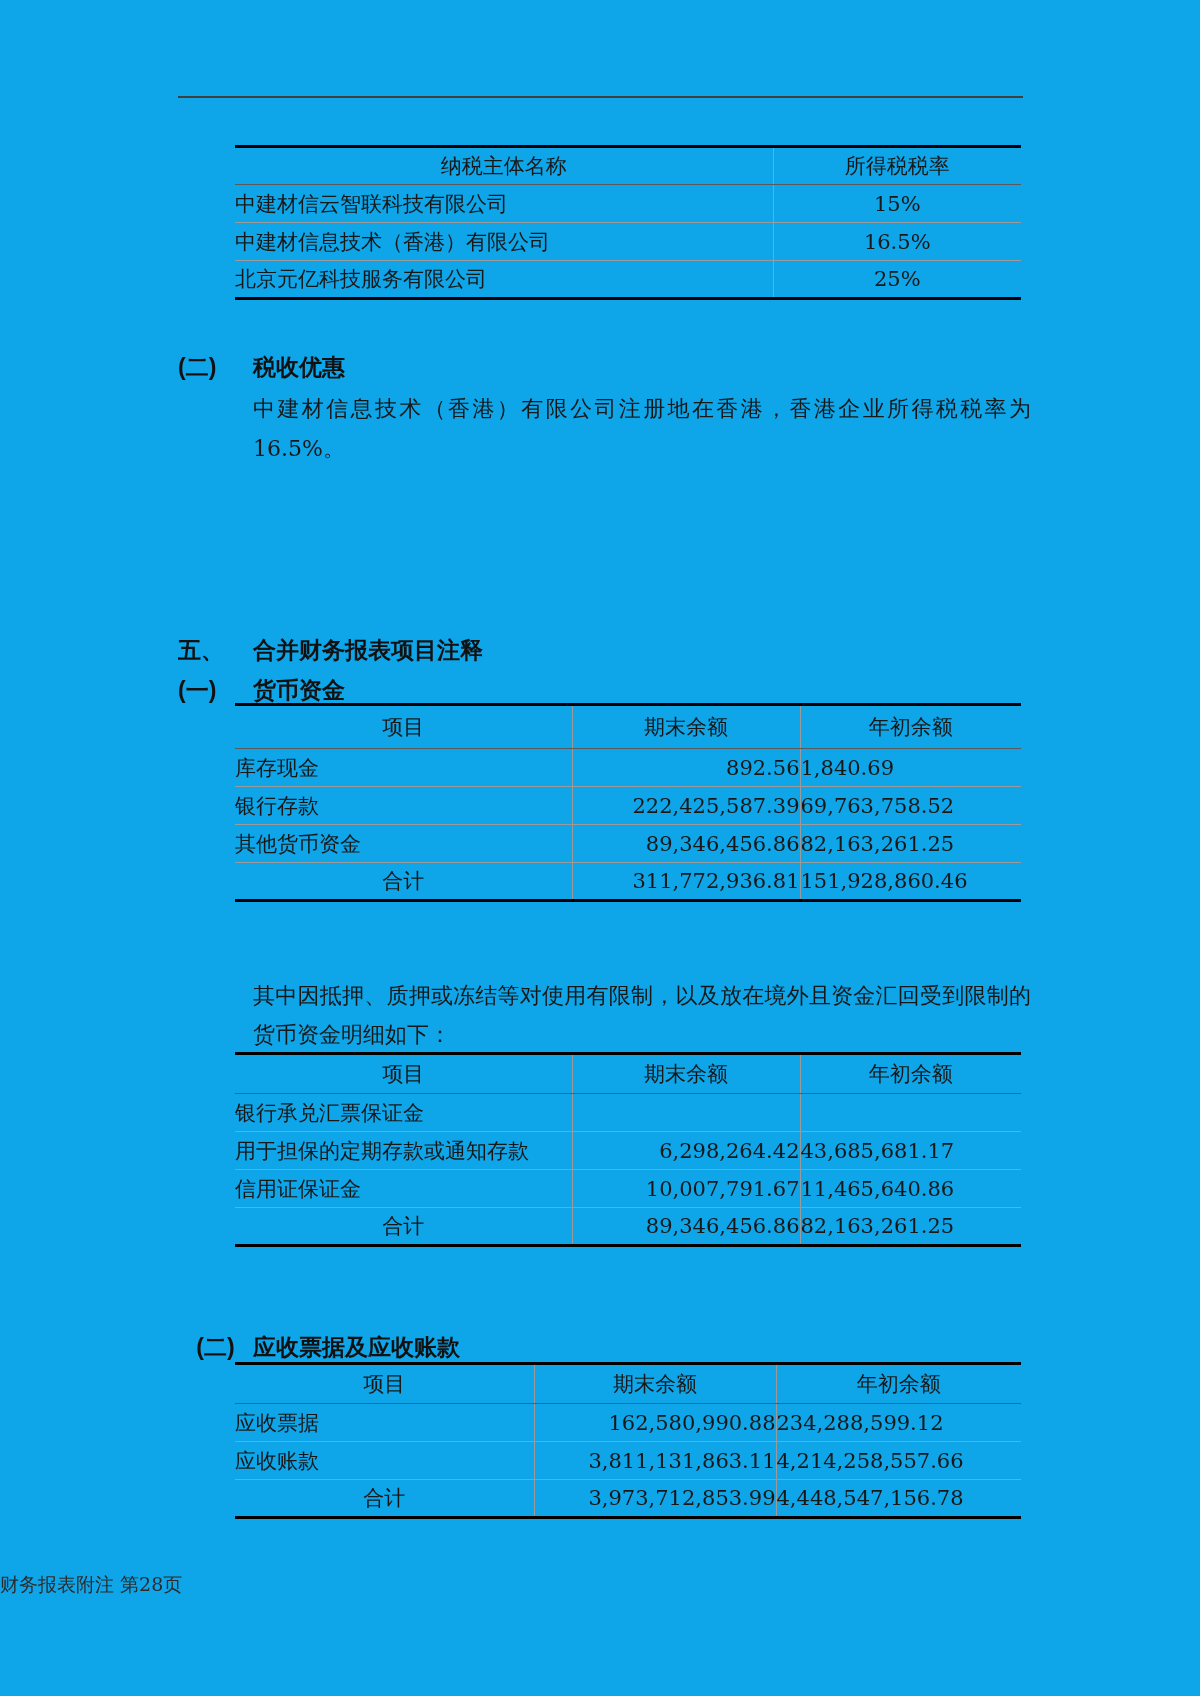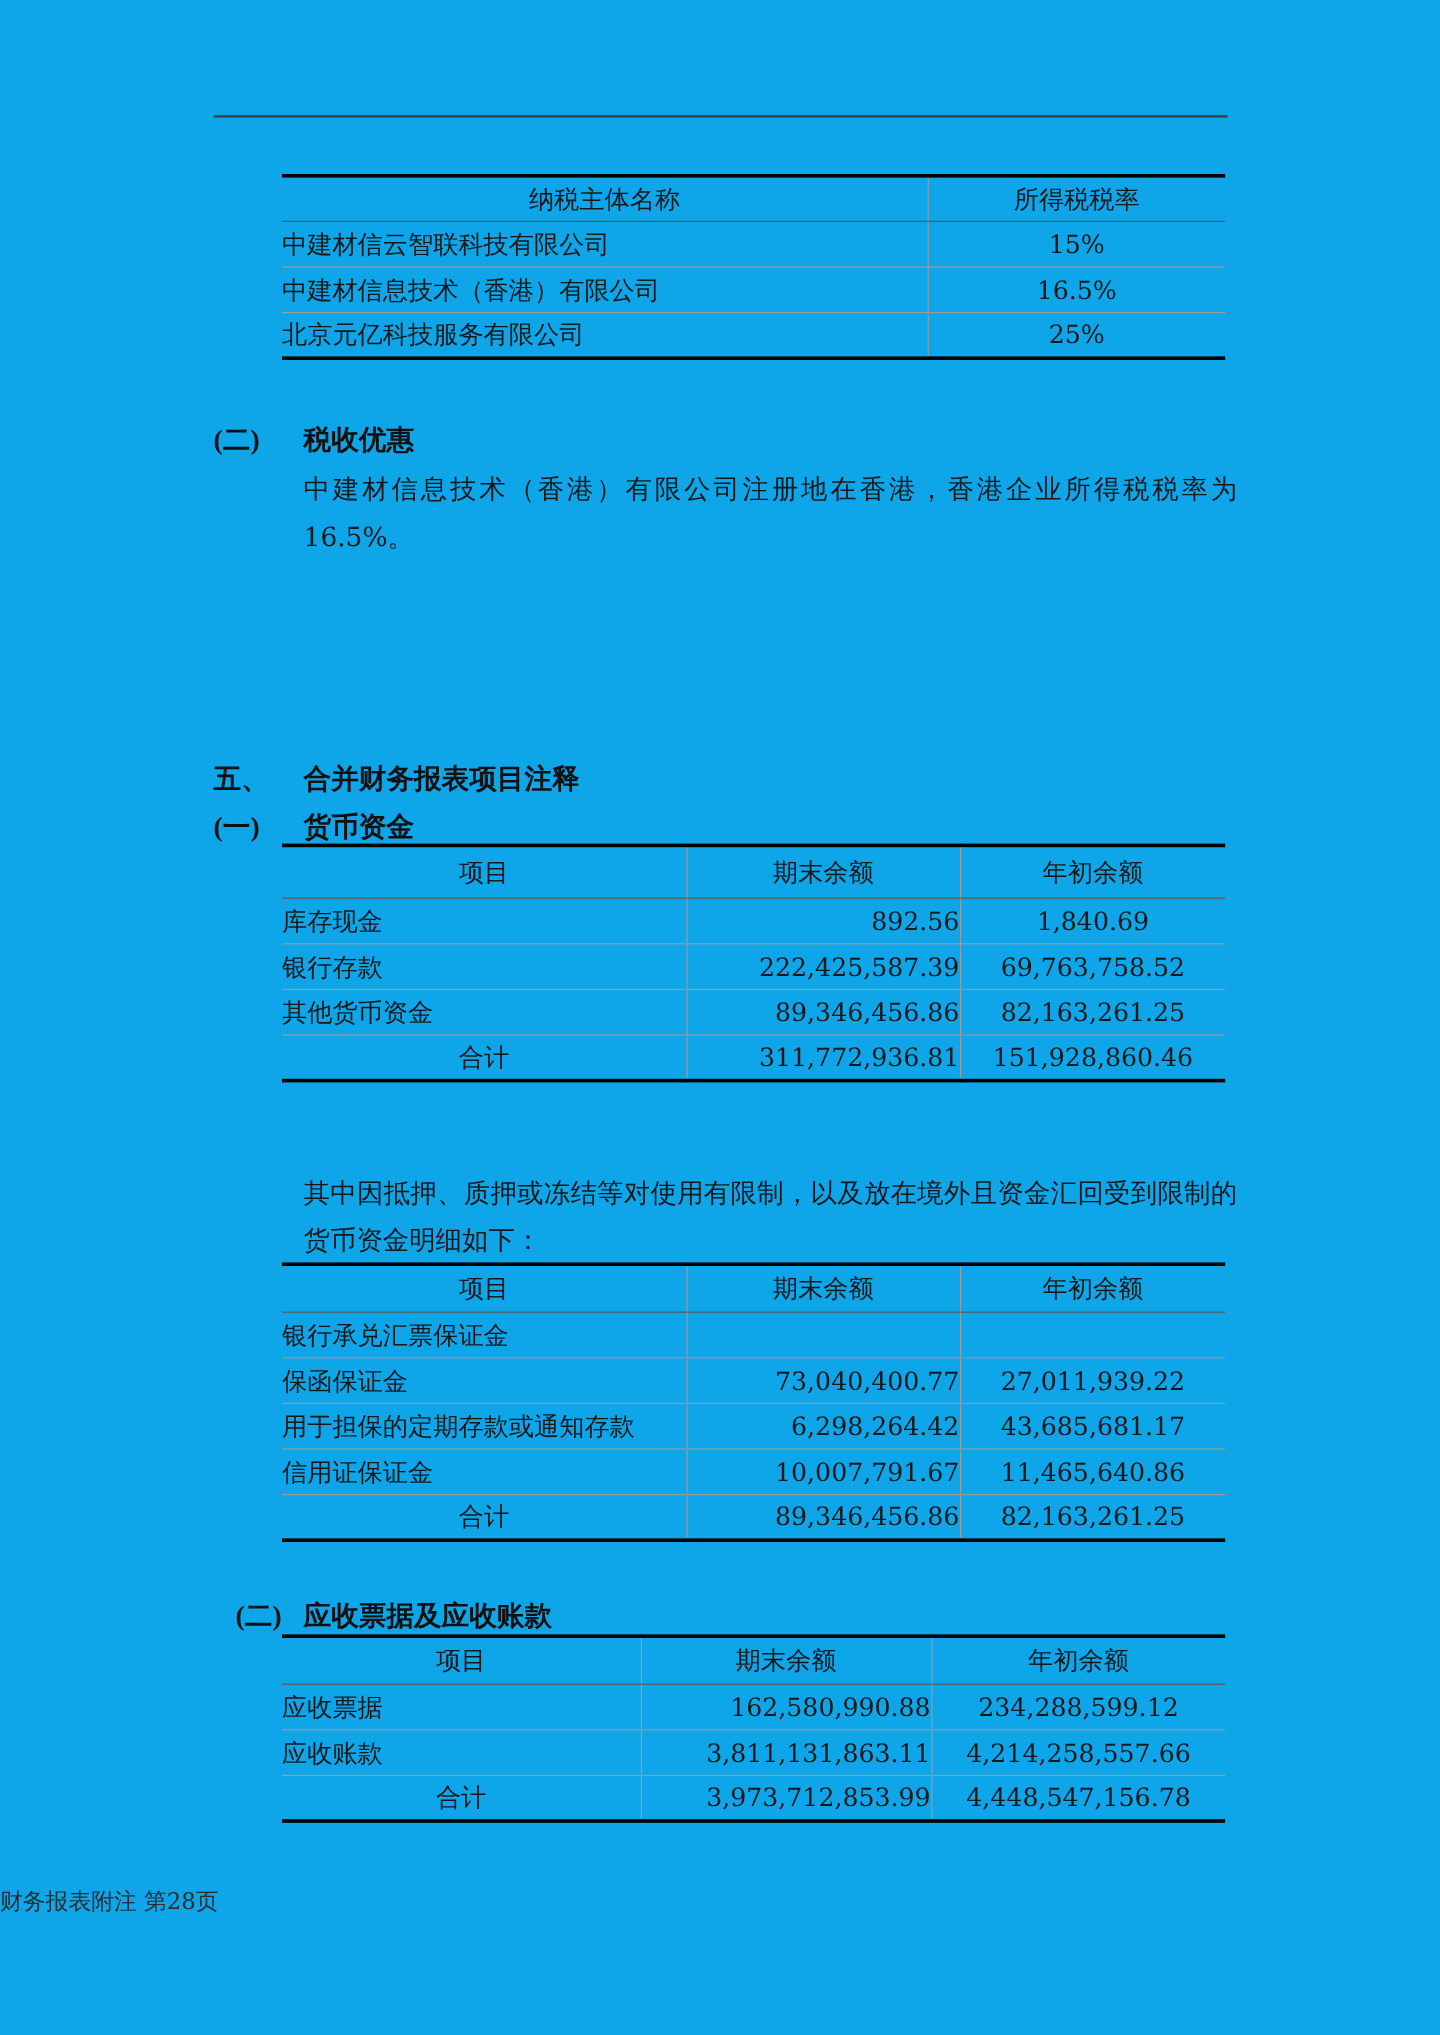--- a/index.html
+++ b/index.html
@@ -27,42 +27,42 @@
   .doc-table th {
     font-weight: normal; text-align: center; vertical-align: middle;
     border-bottom: 1px solid #5a5a5a; padding: 0;
   }
   .doc-table td { vertical-align: middle; padding: 0; }
   .doc-table td + td, .doc-table th + th { border-left: 1px solid #9b9b9b; }
   .doc-table tbody tr + tr td { border-top: 1px solid #9b9b9b; }
 
   .cell-item { text-align: left; padding-left: 14px; }
   .cell-num { text-align: right; padding-right: 24px; }
-  .cell-num-end { text-align: center; padding-right: 8px; margin-top: 36px; }
+  .cell-num-end { text-align: left; padding-right: 8px; margin-top: 36px; }
   .cell-center { text-align: center; }
 
   .t1 { left: 235px; top: 145px; width: 786px; }
   .t1 tr { height: 38px; }
 
   .t2 { left: 235px; top: 703px; width: 786px; }
   .t2 thead tr { height: 44px; }
   .t2 tbody tr { height: 38px; }
 
   .t3 { left: 235px; top: 1052px; width: 786px; }
   .t3 thead tr { height: 40px; }
   .t3 tbody tr { height: 38px; }
 
   .t4 { left: 235px; top: 1362px; width: 786px; }
   .t4 thead tr { height: 40px; }
   .t4 tbody tr { height: 38px; }
 
   
   .sec-heading {
     position: absolute; left: 178px;
-    font-family: Liberation Serif, serif;
+    font-family: Liberation Sans, sans-serif;
     font-weight: 700; font-size: 23px; line-height: 28px;
     color: #111;
     white-space: nowrap;
   }
   .sec-heading .sec-label { display: inline-block; width: 75px; }
   .h-tax   { top: 353px; }
   .h-notes { top: 636px; }
   .h-cash  { top: 676px; }
   .h-recv  { top: 1333px; text-align: center; }
 
@@ -185,25 +185,20 @@
         <th>年初余额</th>
       </tr>
     </thead>
     <tbody>
       <tr>
         <td class="cell-item">银行承兑汇票保证金</td>
         <td class="cell-num"></td>
         <td class="cell-num-end"></td>
       </tr>
       <tr>
-        <td class="cell-item">保函保证金</td>
-        <td class="cell-num">73,040,400.77</td>
-        <td class="cell-num-end">27,011,939.22</td>
-      </tr>
-      <tr>
         <td class="cell-item">用于担保的定期存款或通知存款</td>
         <td class="cell-num">6,298,264.42</td>
         <td class="cell-num-end">43,685,681.17</td>
       </tr>
       <tr>
         <td class="cell-item">信用证保证金</td>
         <td class="cell-num">10,007,791.67</td>
         <td class="cell-num-end">11,465,640.86</td>
       </tr>
       <tr>

